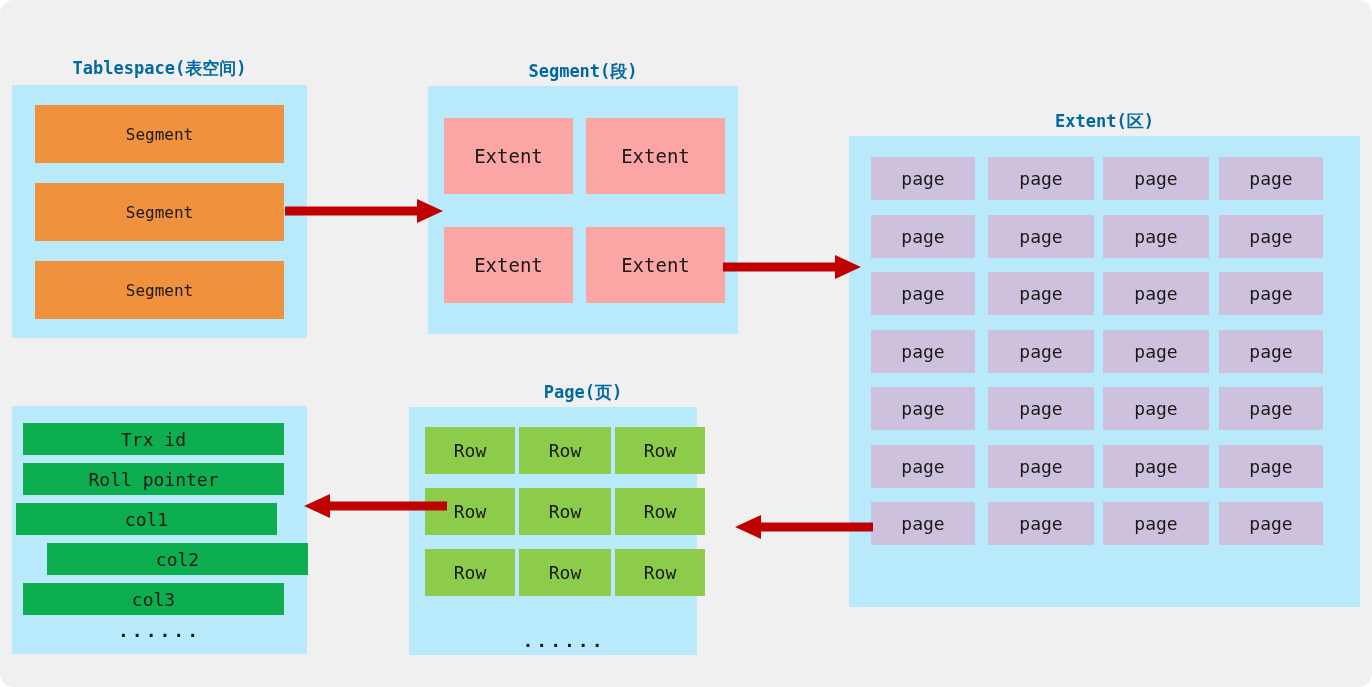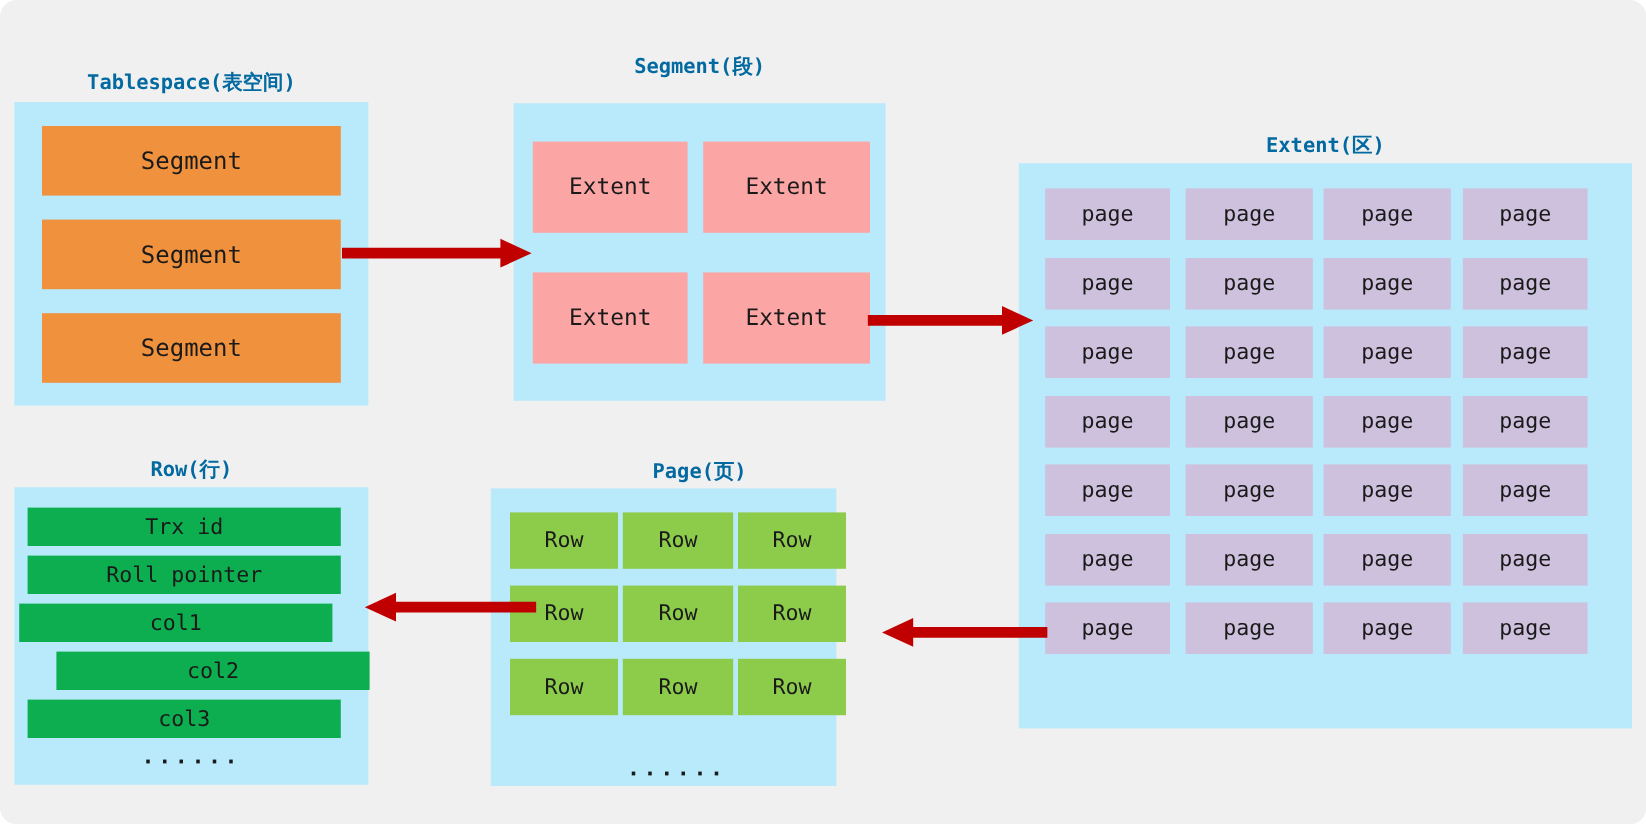--- a/index.html
+++ b/index.html
@@ -41,21 +41,21 @@
     position: absolute;
     display: flex;
     align-items: center;
     justify-content: center;
     box-sizing: border-box;
     font-family: "DejaVu Sans Mono", "Liberation Mono", monospace;
     color: #1a1a1a;
     white-space: nowrap;
   }
 
-  .seg-cell   { background: #f0913e; font-size: 20px; }
+  .seg-cell   { background: #f0913e; font-size: 16px; }
   .ext-cell   { background: #fca5a5; font-size: 19px; }
   .page-cell  { background: #cec1dd; font-size: 18px; }
   .row-cell   { background: #8dcb4b; font-size: 18px; }
   .field-cell { background: #0cae50; font-size: 18px; }
 
   .ellipsis {
     position: absolute;
     font-family: "DejaVu Sans Mono", "Liberation Mono", monospace;
     font-weight: bold;
     color: #1a1a1a;
@@ -74,21 +74,21 @@
 <div id="canvas">
 
   <div class="grp-title" style="left:12px; top:57px; width:295px;">Tablespace(表空间)</div>
 
   <div class="panel" style="left:12px; top:85px; width:295px; height:253px;">
     <div class="cell seg-cell" style="left:23px; top:20px; width:249px; height:58px;">Segment</div>
     <div class="cell seg-cell" style="left:23px; top:98px; width:249px; height:58px;">Segment</div>
     <div class="cell seg-cell" style="left:23px; top:176px; width:249px; height:58px;">Segment</div>
   </div>
 
-  <div class="grp-title" style="left:428px; top:44px; width:310px;">Segment(段)</div>
+  <div class="grp-title" style="left:428px; top:60px; width:310px;">Segment(段)</div>
 
   <div class="panel" style="left:428px; top:86px; width:310px; height:248px;">
     <div class="cell ext-cell" style="left:16px; top:32px; width:129px; height:76px;">Extent</div>
     <div class="cell ext-cell" style="left:158px; top:32px; width:139px; height:76px;">Extent</div>
     <div class="cell ext-cell" style="left:16px; top:141px; width:129px; height:76px;">Extent</div>
     <div class="cell ext-cell" style="left:158px; top:141px; width:139px; height:76px;">Extent</div>
   </div>
 
   <div class="grp-title" style="left:849px; top:110px; width:511px;">Extent(区)</div>
 
@@ -119,21 +119,20 @@
         <div class="cell page-cell" style="left: 254px; top: 308.5px; width: 106px; height: 43px;">page</div>
         <div class="cell page-cell" style="left: 370px; top: 308.5px; width: 104px; height: 43px;">page</div>
         <div class="cell page-cell" style="left: 22px; top: 366px; width: 104px; height: 43px;">page</div>
         <div class="cell page-cell" style="left: 139px; top: 366px; width: 106px; height: 43px;">page</div>
         <div class="cell page-cell" style="left: 254px; top: 366px; width: 106px; height: 43px;">page</div>
         <div class="cell page-cell" style="left: 370px; top: 366px; width: 104px; height: 43px;">page</div>
       </div>
 
   </div>
 
-  <div class="grp-title" style="left:12px; top:380px; width:295px;">Row(行)</div>
 
   <div class="panel" style="left:12px; top:406px; width:295px; height:248px;">
     <div class="cell field-cell" style="left:11px; top:17px; width:261px; height:32px;">Trx id</div>
     <div class="cell field-cell" style="left:11px; top:57px; width:261px; height:32px;">Roll pointer</div>
     <div class="cell field-cell" style="left:4px; top:97px; width:261px; height:32px;">col1</div>
     <div class="cell field-cell" style="left:11px; top:137px; width:261px; height:32px;margin-left:24px;">col2</div>
     <div class="cell field-cell" style="left:11px; top:177px; width:261px; height:32px;">col3</div>
     <div class="ellipsis" style="left:0px; top:219px; width:295px; font-size:18px;">······</div>
   </div>
 

